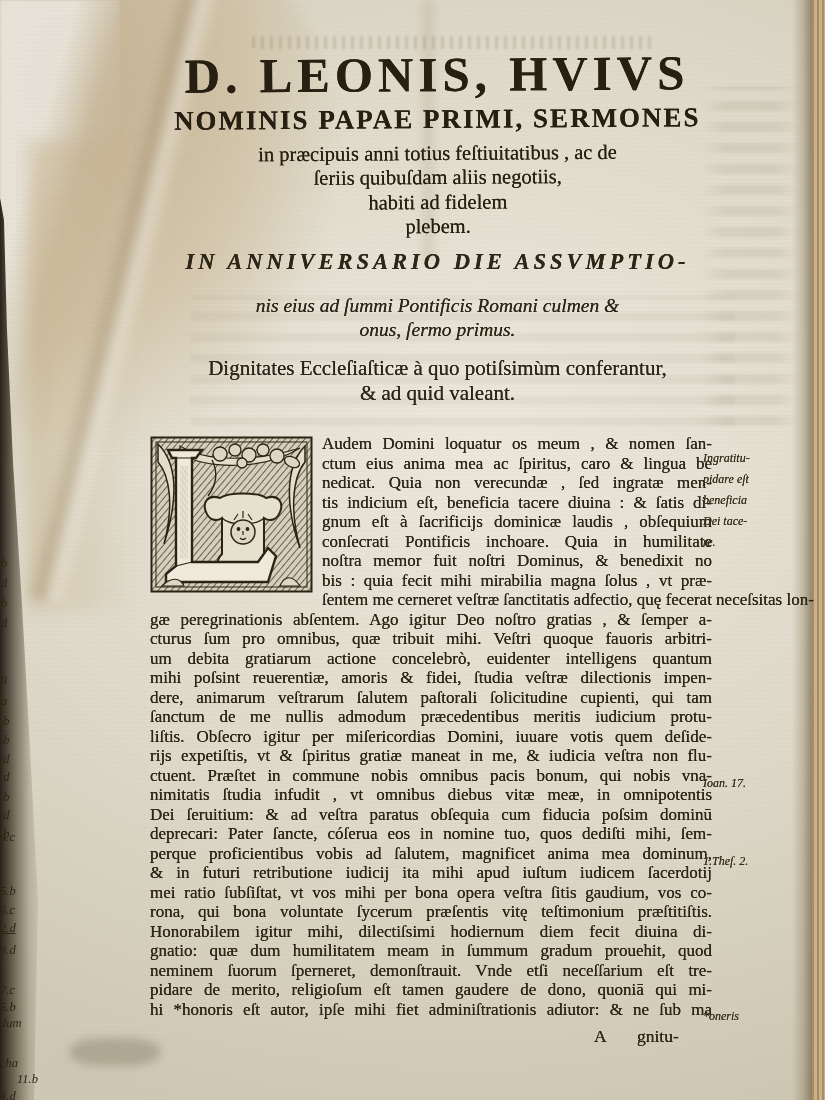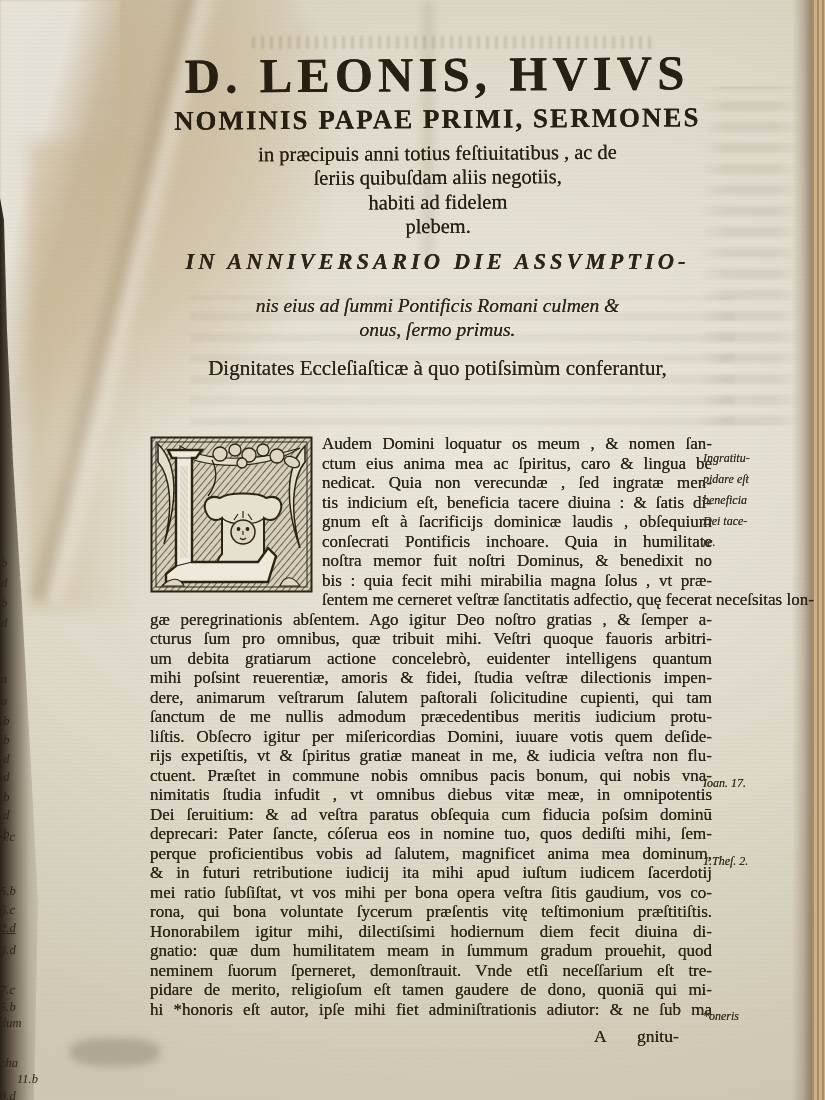--- a/index.html
+++ b/index.html
@@ -131,20 +131,21 @@
   </div>
 
   <div class="centered-block heading-block">
     <div class="h1">IN ANNIVERSARIO DIE ASSVMPTIO-</div>
     <div class="h2">nis eius ad ſummi Pontificis Romani culmen &amp;</div>
     <div class="h3">onus, ſermo primus.</div>
   </div>
 
   <div class="centered-block argument-block">
     <div class="a1">Dignitates Eccleſiaſticæ à quo potiſsimùm conferantur,</div>
+    <div class="a2">&amp; ad quid valeant.</div>
   </div>
 
   <div class="body-block">
     <div class="dropcap-box">
       <svg width="163" height="157" viewBox="0 0 163 157" xmlns="http://www.w3.org/2000/svg">
         <defs>
           <pattern id="hatch" width="5" height="5" patternUnits="userSpaceOnUse" patternTransform="rotate(40)">
             <rect width="5" height="5" fill="#d6cfbc"></rect>
             <line x1="0" y1="0" x2="0" y2="5" stroke="#3a3220" stroke-width="1.4"></line>
           </pattern>

